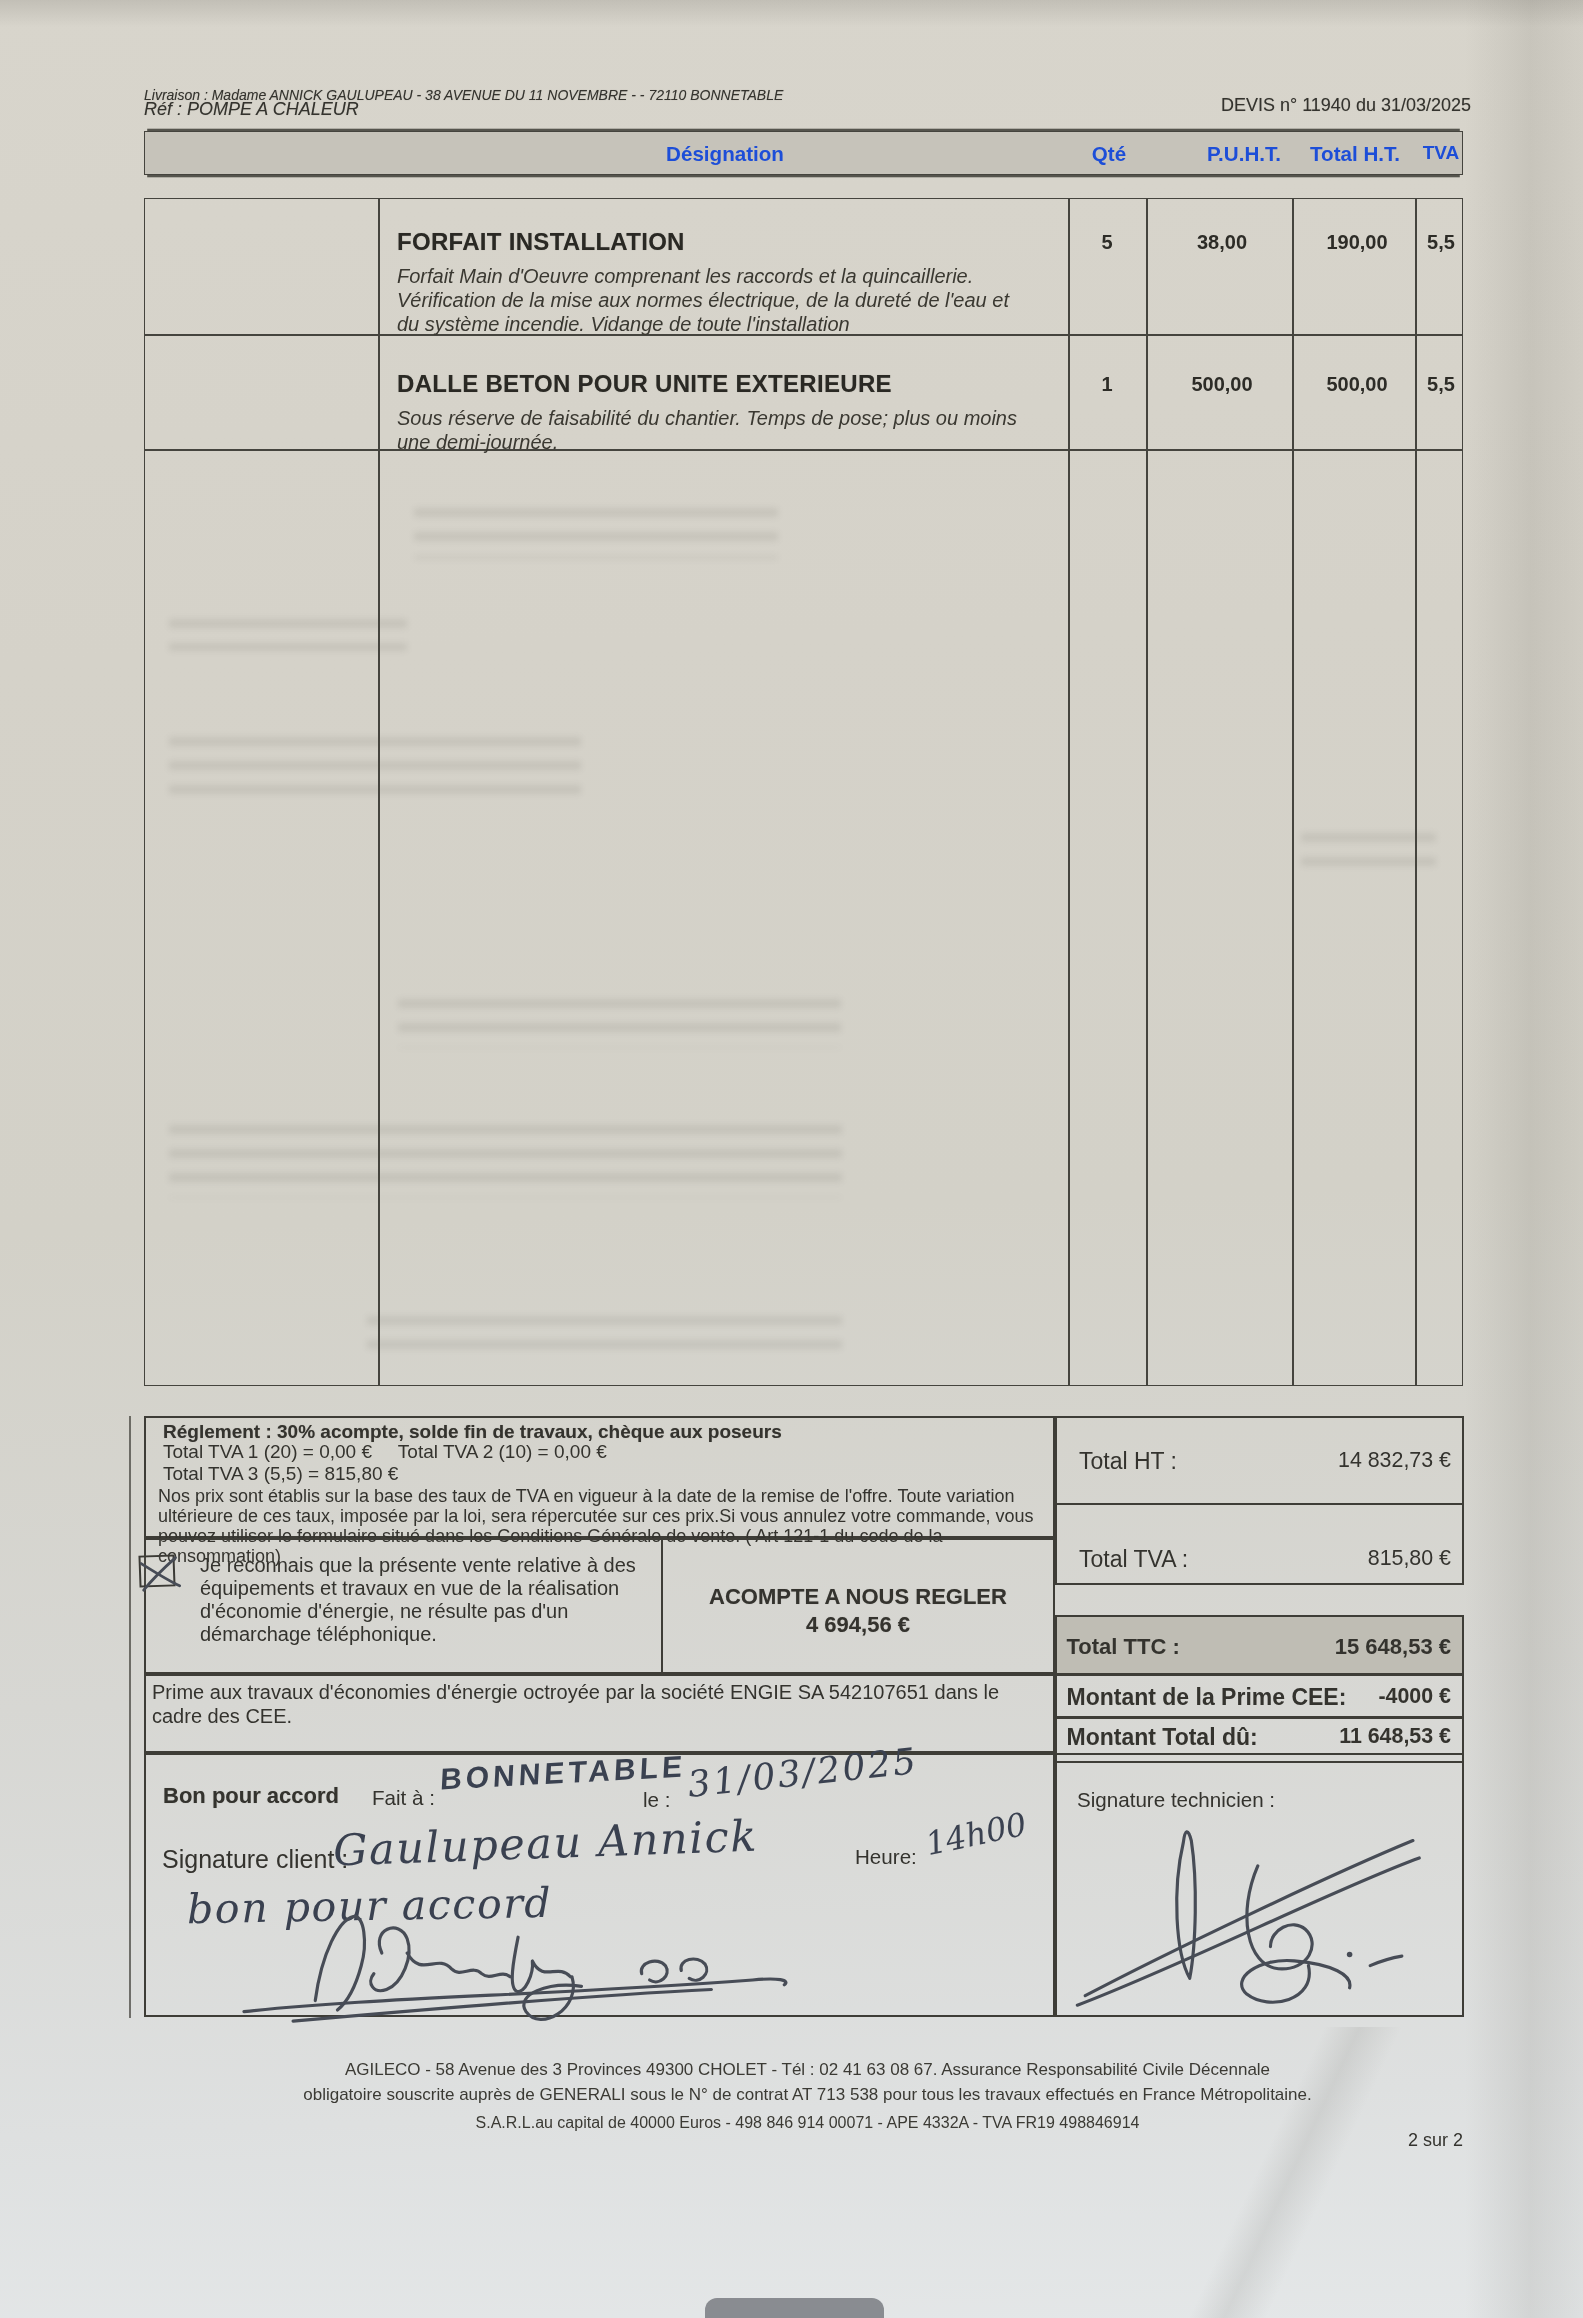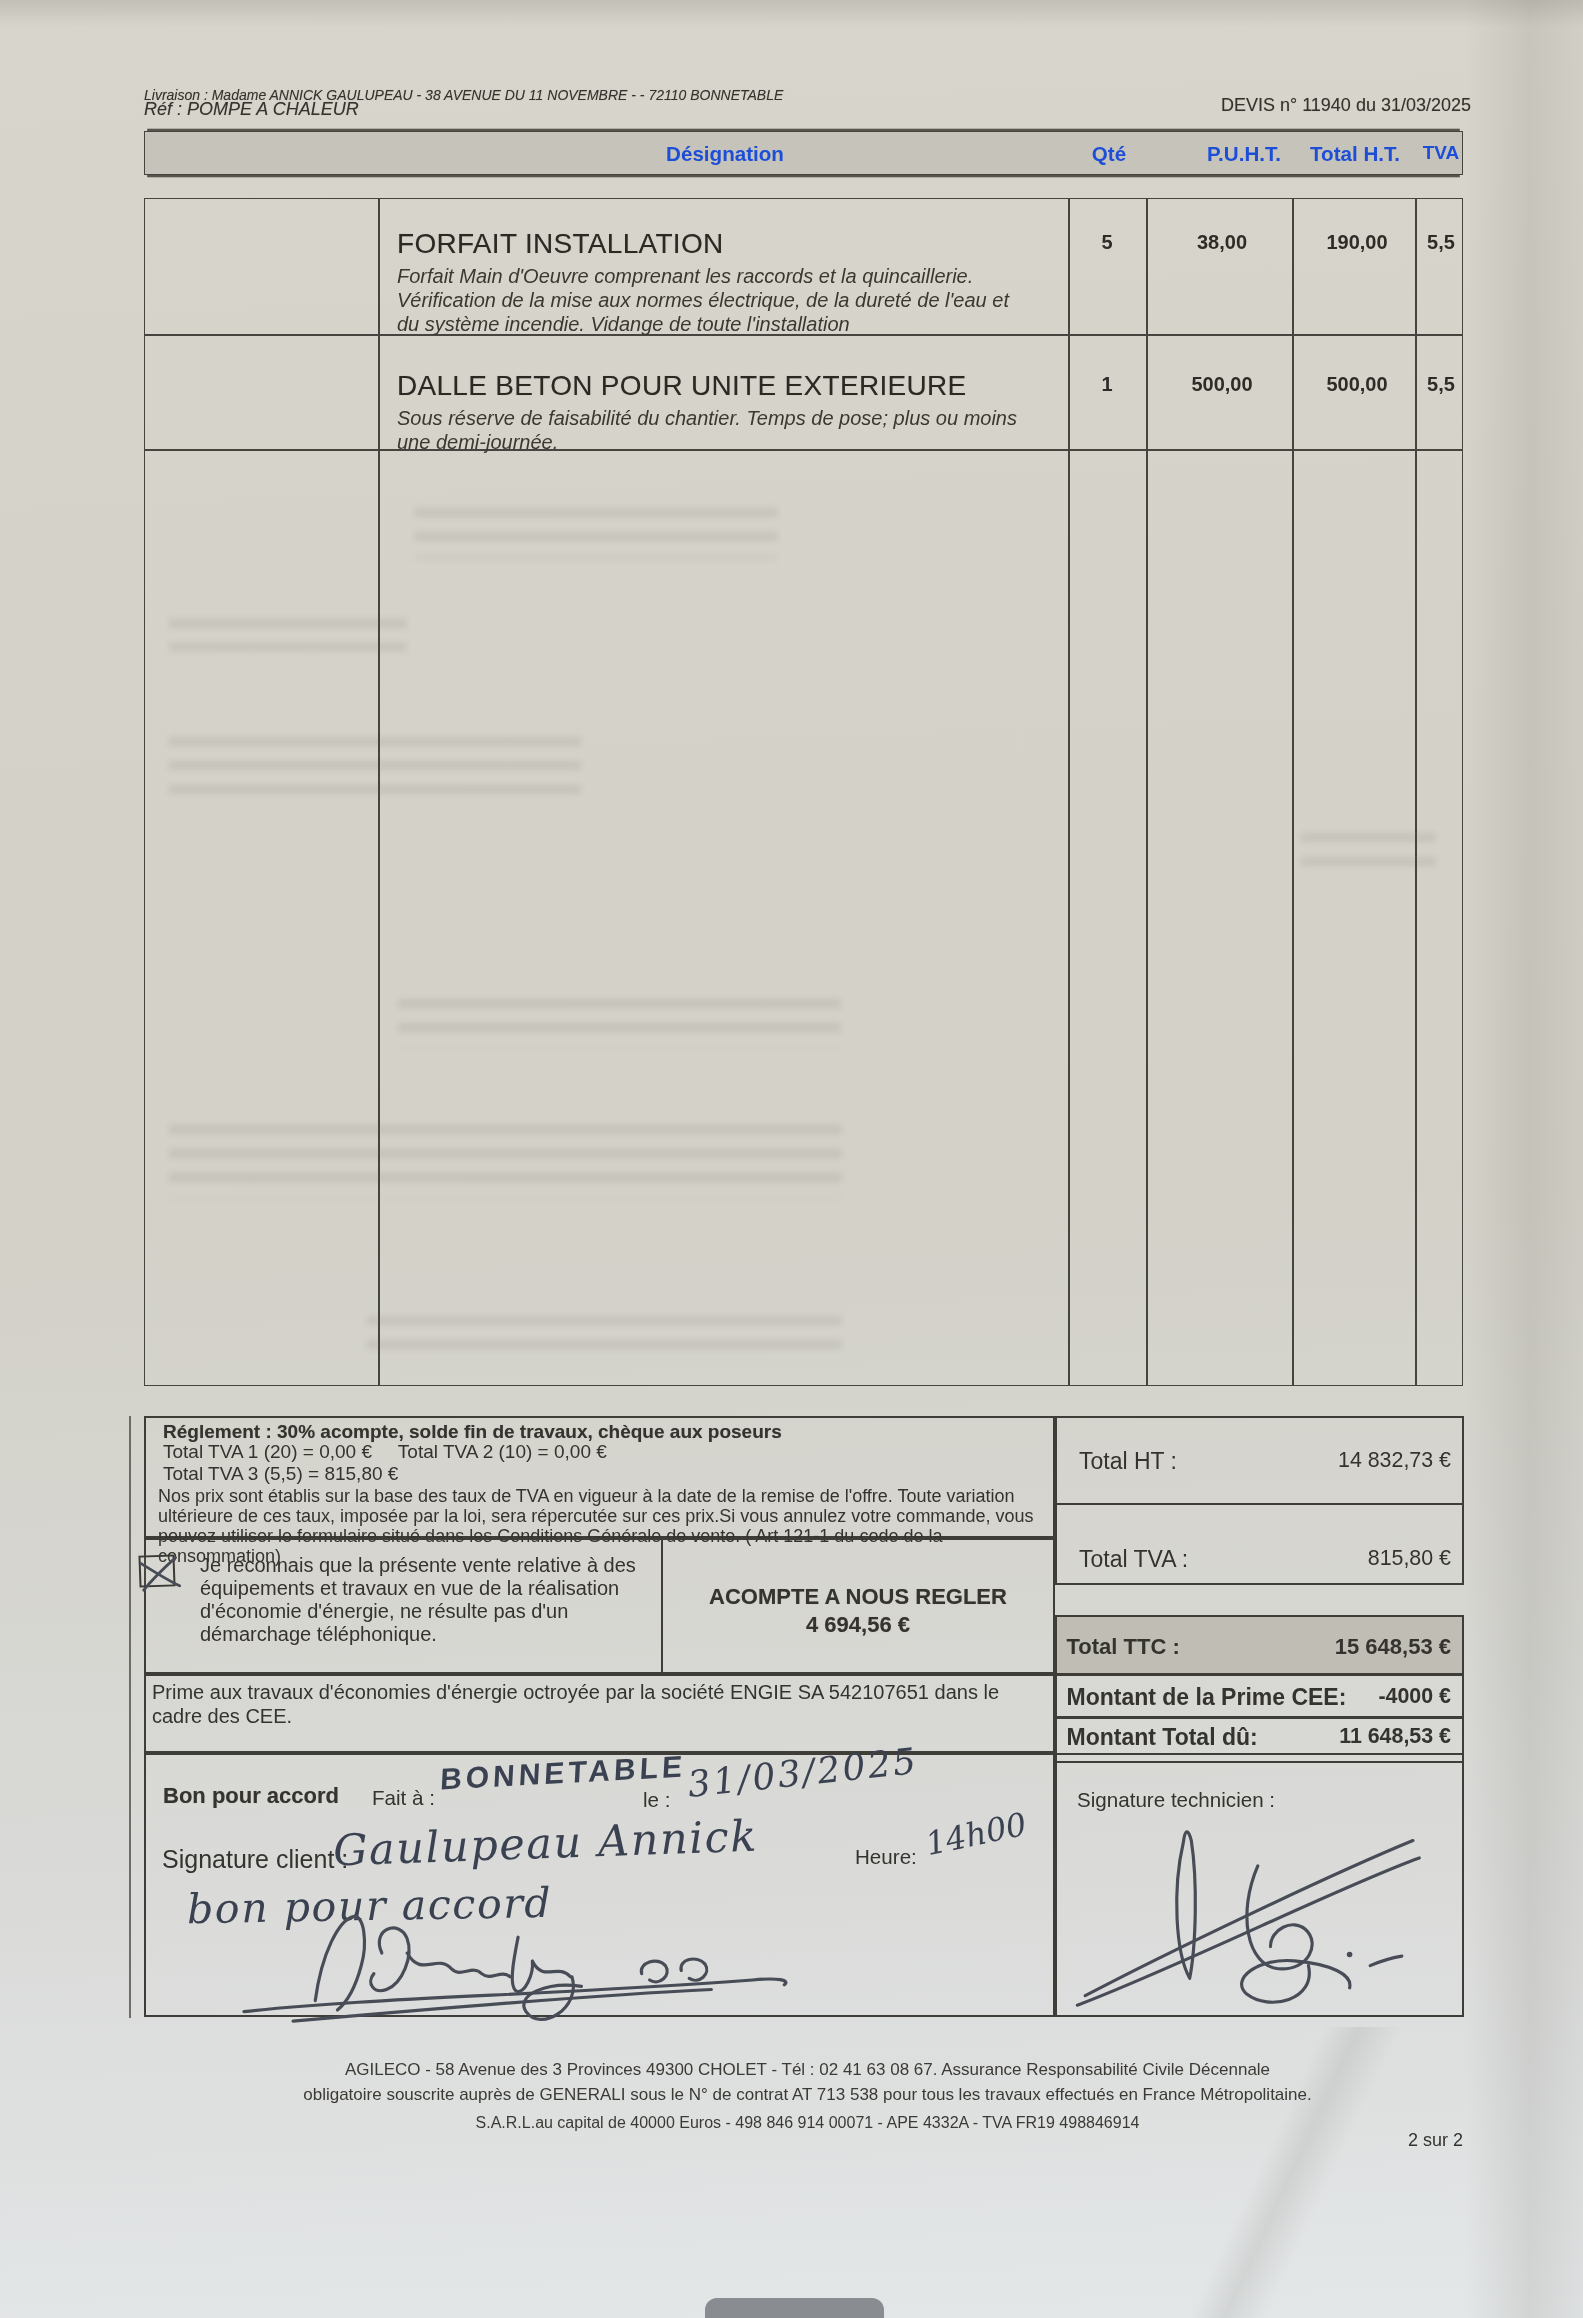--- a/index.html
+++ b/index.html
@@ -21,21 +21,21 @@
   #ship1{left:144px;top:75px;font-size:14px;margin-top:12px;}
   #ship2{left:144px;top:99px;font-size:18px;}
   #devisno{left:1069px;top:95px;width:402px;text-align:right;font-size:18px;}
   #thead{left:144px;top:131px;width:1319px;height:44px;background:#c6c3ba;
     border:1.6px solid #45443e;box-sizing:border-box;
     box-shadow:0 -5.5px 0 -3.2px #55544d,0 5.5px 0 -3.2px #55544d;}
   .hlabel{position:absolute;top:9.5px;transform:translateX(-50%);font-weight:bold;font-size:20.6px;color:#1d4ed8;}
   #tbody{left:144px;top:198px;width:1319px;height:1188px;border:1.6px solid #45443e;box-sizing:border-box;}
   .vline{position:absolute;top:0;bottom:0;width:1.6px;background:#45443e;}
   .rowline{position:absolute;left:0;width:100%;height:1.6px;background:#45443e;}
-  .item-title{position:absolute;left:252px;font-weight:normal;font-size:28px;letter-spacing:0.3px;color:#2a2924;}
+  .item-title{position:absolute;left:252px;font-weight:bold;font-size:24px;letter-spacing:0.3px;color:#2a2924;}
   .item-desc{position:absolute;left:252px;width:634px;font-style:italic;font-size:20px;line-height:24px;color:#3a3831;}
   .cellnum{position:absolute;transform:translateX(-50%);font-weight:bold;font-size:20px;color:#2d2c27;}
   
   .bx{position:absolute;border:2.4px solid #3e3d37;box-sizing:border-box;}
   #reglement-box{left:144px;top:1416px;width:911px;height:122px;}
   #reg-bold{left:163px;top:1421px;font-size:19px;font-weight:bold;}
   #reg-tva12{left:163px;top:1441px;font-size:19px;}
   #reg-tva3{left:163px;top:1463px;font-size:19px;}
   #reg-terms{left:158px;top:1486px;width:885px;font-size:18px;line-height:20px;}
   #ack-box{left:144px;top:1538px;width:911px;height:136px;}

